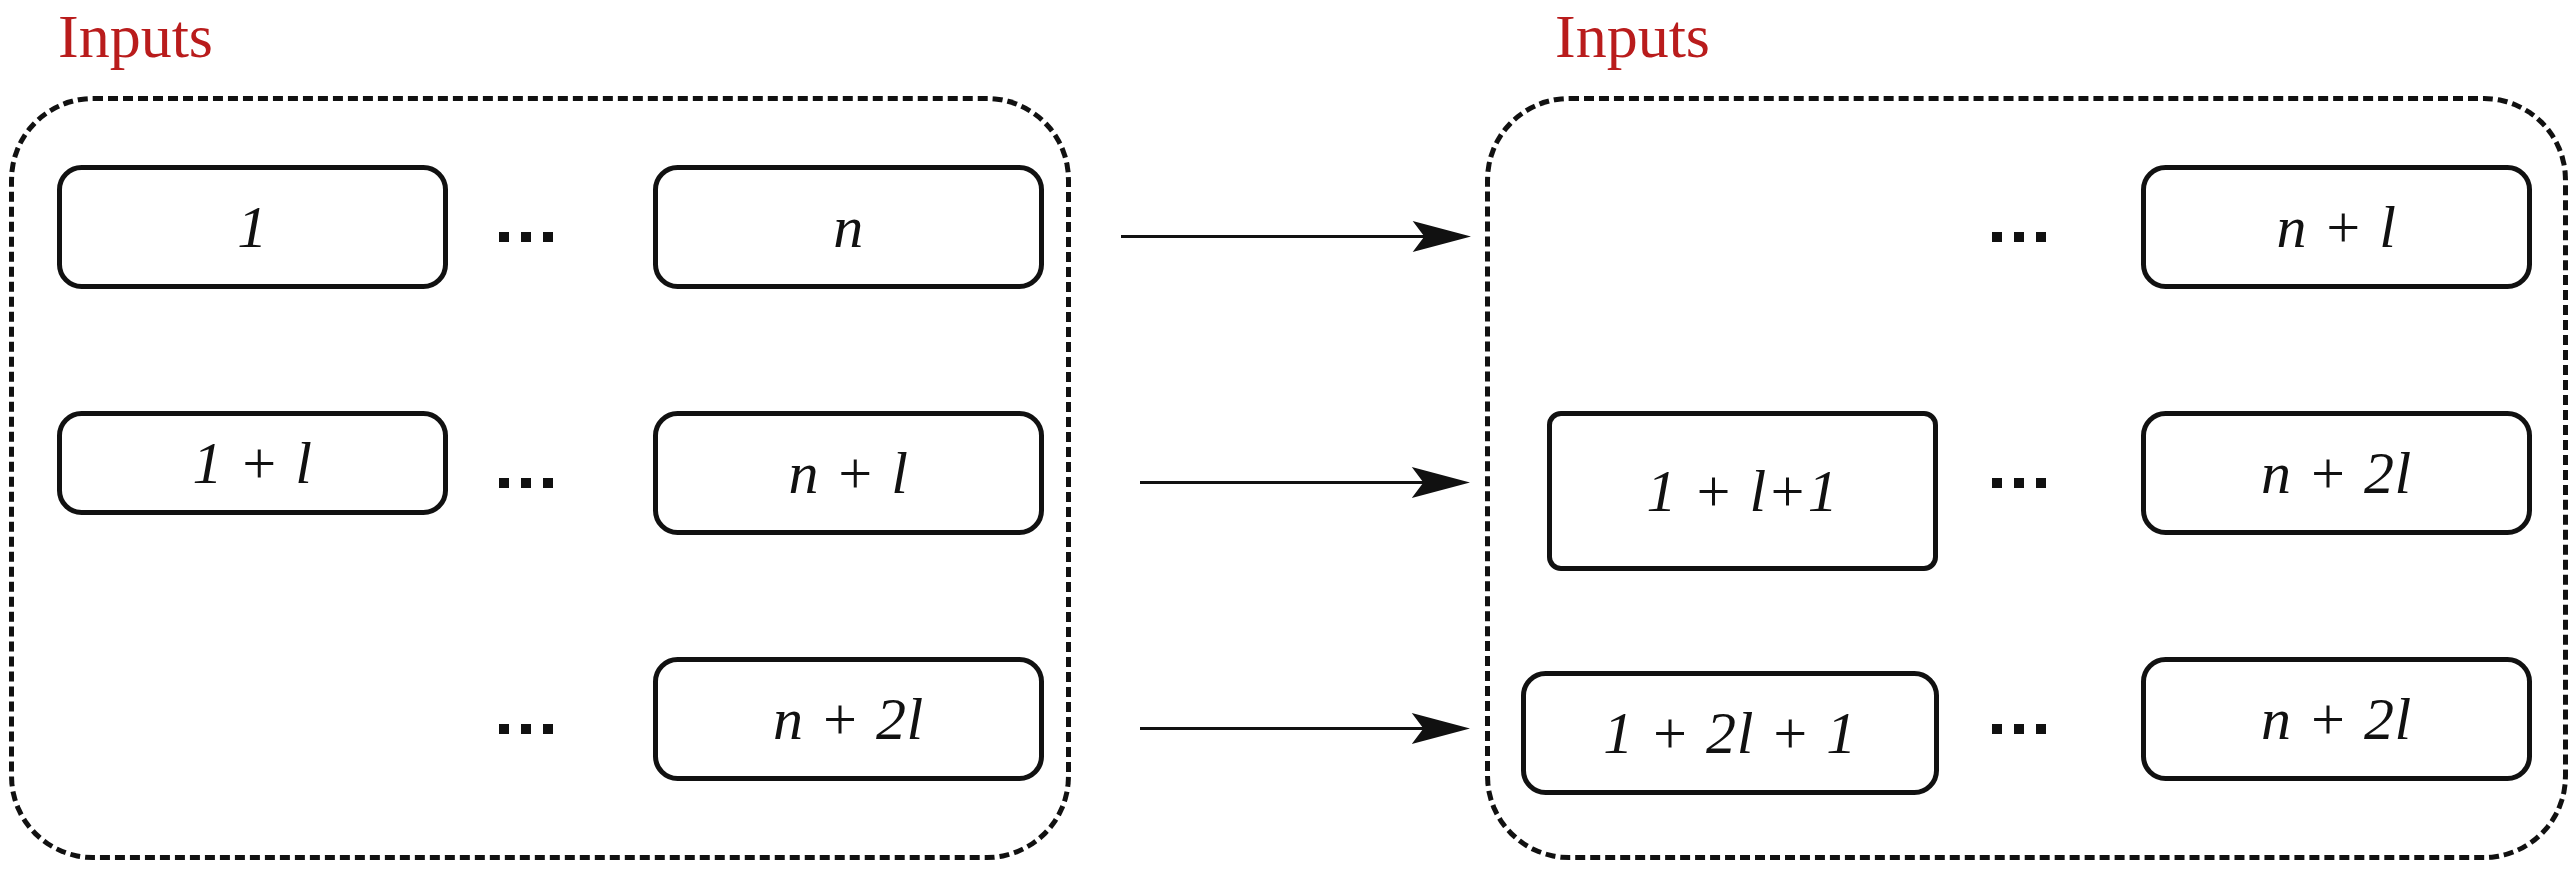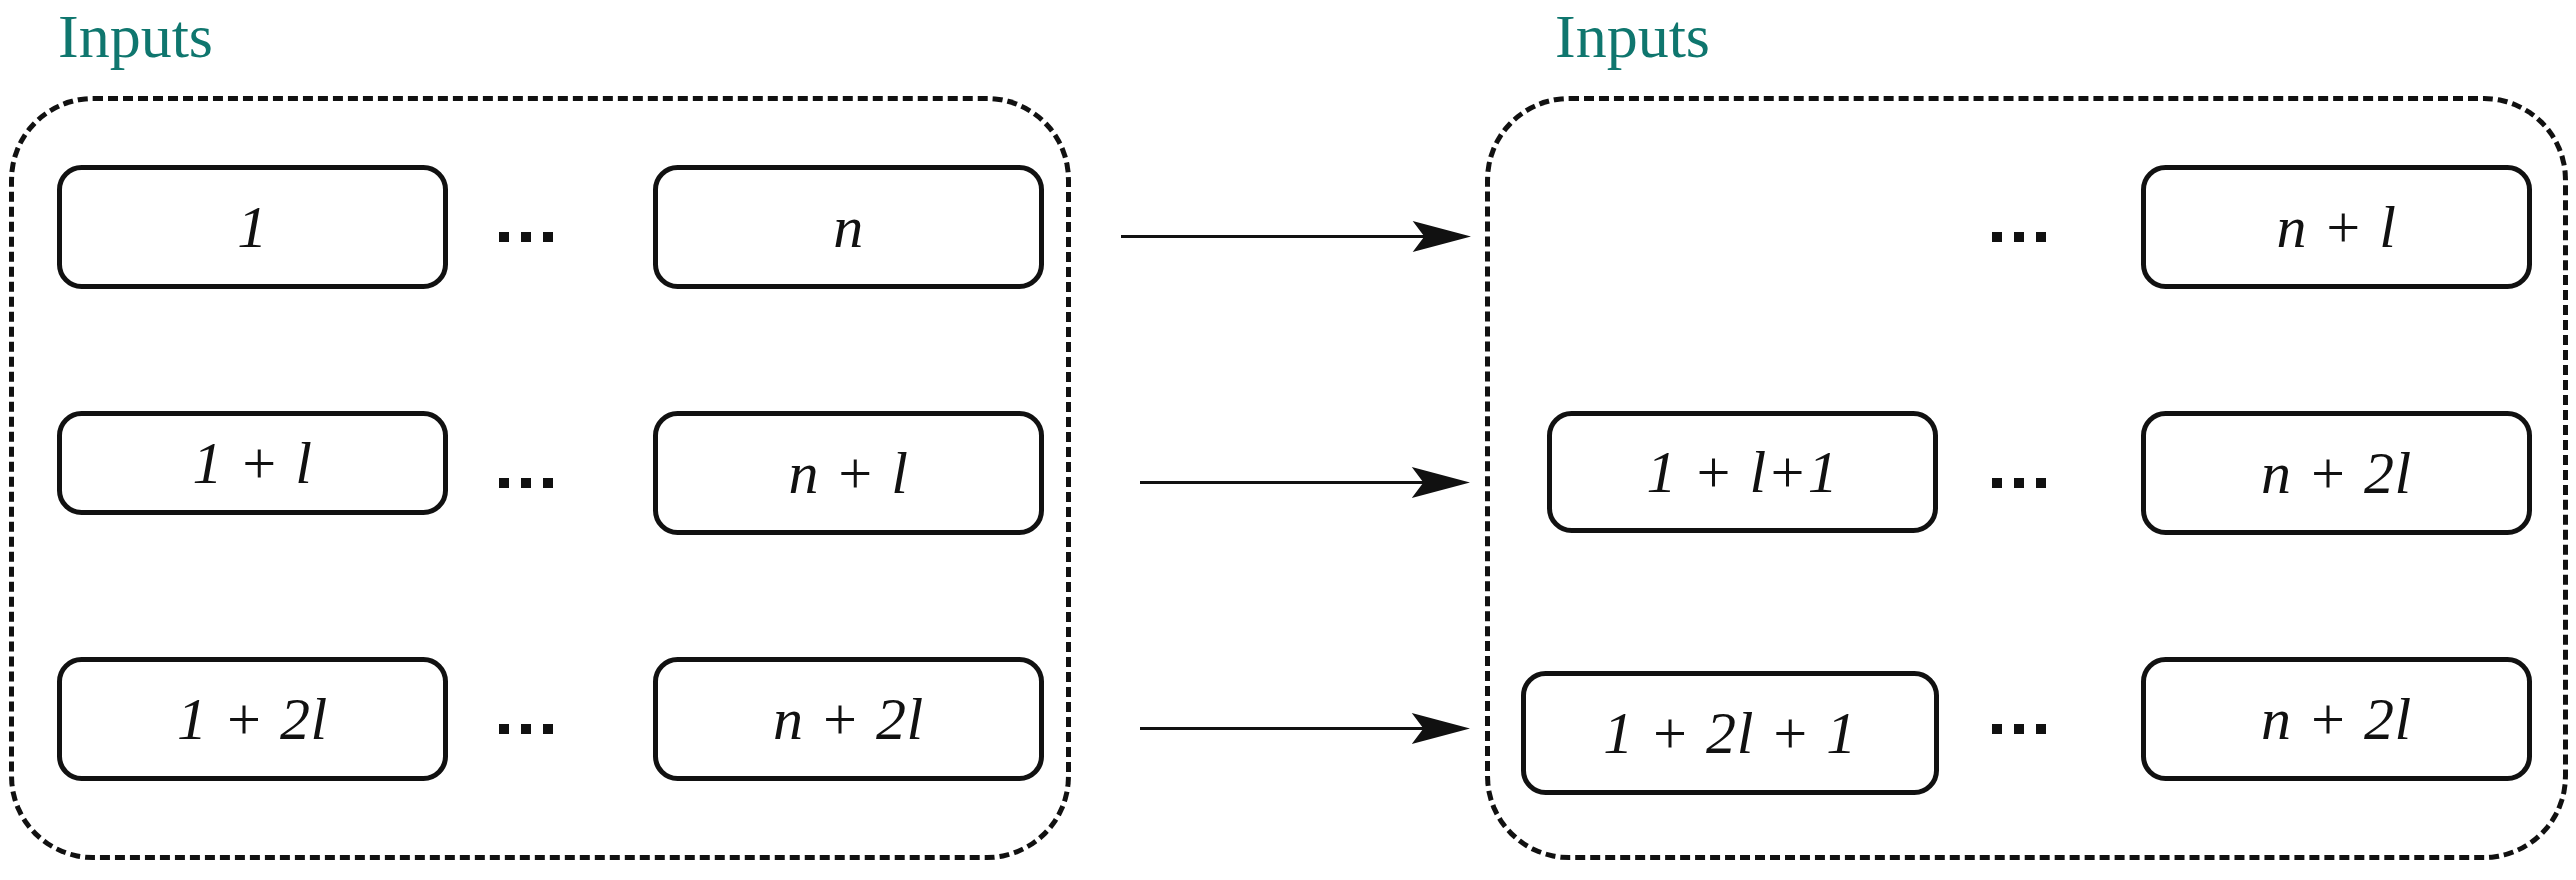--- a/index.html
+++ b/index.html
@@ -18,21 +18,21 @@
     background: #ffffff;
     overflow: hidden;
   }
 
   
   .group-label {
     position: absolute;
     font-family: "Liberation Serif", "DejaVu Serif", serif;
     font-size: 62px;
     line-height: 1;
-    color: #0f766e;
+    color: #b91c1c;
     white-space: nowrap;
   }
   #inputs-label  { left: 58px;   top: 5.2px; }
   #outputs-label { left: 1555px; top: 5.2px; }
 
   
   .group-box {
     position: absolute;
     box-sizing: border-box;
     border: 5.8px dashed #111111;
@@ -120,23 +120,20 @@
   </div>
   <div class="ellipsis" style="left:499px; top:478px;">
     <i></i>
       <i></i>
       <i></i>
   </div>
   <div class="cell" style="left:653px; top:411px;  width:391px; height:124px;">
     <span class="cell-text">n + l</span>
   </div>
 
-  <div class="cell" style="left:57px;  top:657px; width:391px; height:124px;">
-    <span class="cell-text">1 + 2l</span>
-  </div>
   <div class="ellipsis" style="left:499px; top:724px;">
     <i></i>
       <i></i>
       <i></i>
   </div>
   <div class="cell" style="left:653px; top:657px; width:391px; height:124px;">
     <span class="cell-text">n + 2l</span>
   </div>
 
   <div class="arrow" style="left:1121px; top:217px; width:350px;">
@@ -164,21 +161,21 @@
 
   <div class="ellipsis" style="left:1992px; top:232px;">
     <i></i>
       <i></i>
       <i></i>
   </div>
   <div class="cell" style="left:2141px; top:165px;  width:391px; height:124px;">
     <span class="cell-text">n + l</span>
   </div>
 
-  <div class="cell" style="left:1547px; top:411px;  width:391px; height:122px;">
+  <div class="cell" style="left:1547px; top:411px;  width:391px; height:160px;border-radius:14px;">
     <span class="cell-text">1 + l+1</span>
   </div>
   <div class="ellipsis" style="left:1992px; top:478px;">
     <i></i>
       <i></i>
       <i></i>
   </div>
   <div class="cell" style="left:2141px; top:411px;  width:391px; height:124px;">
     <span class="cell-text">n + 2l</span>
   </div>

